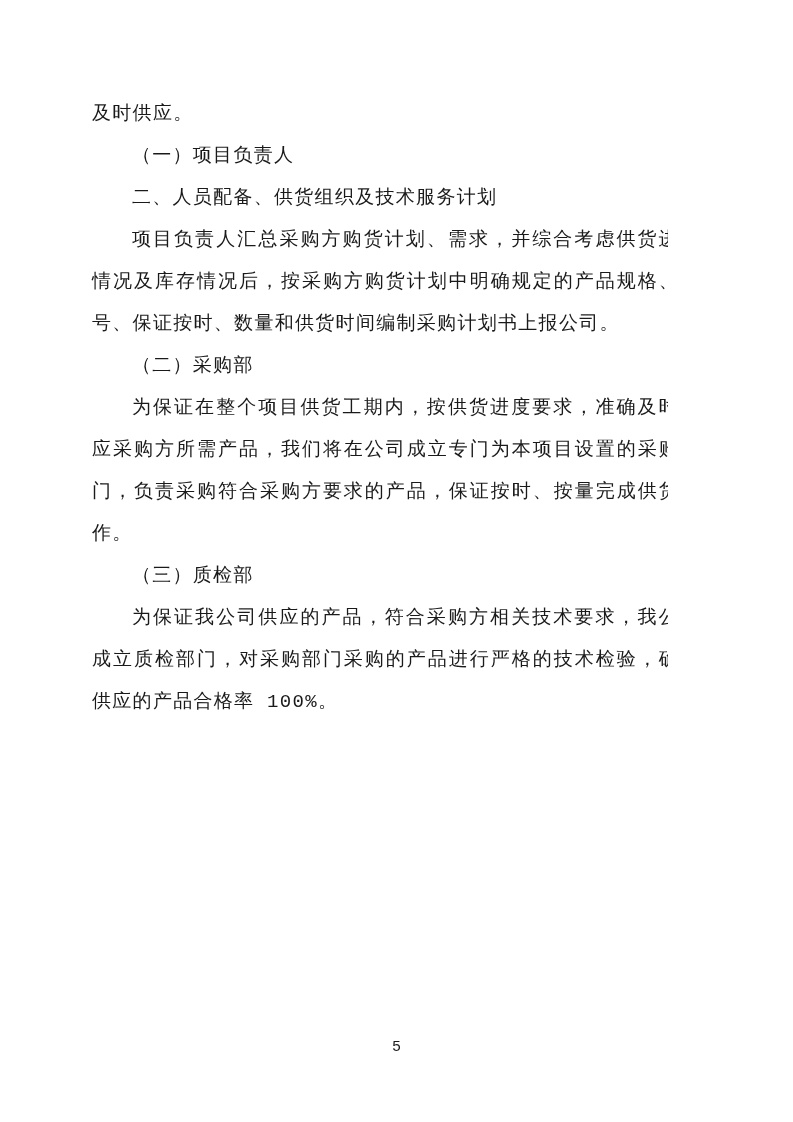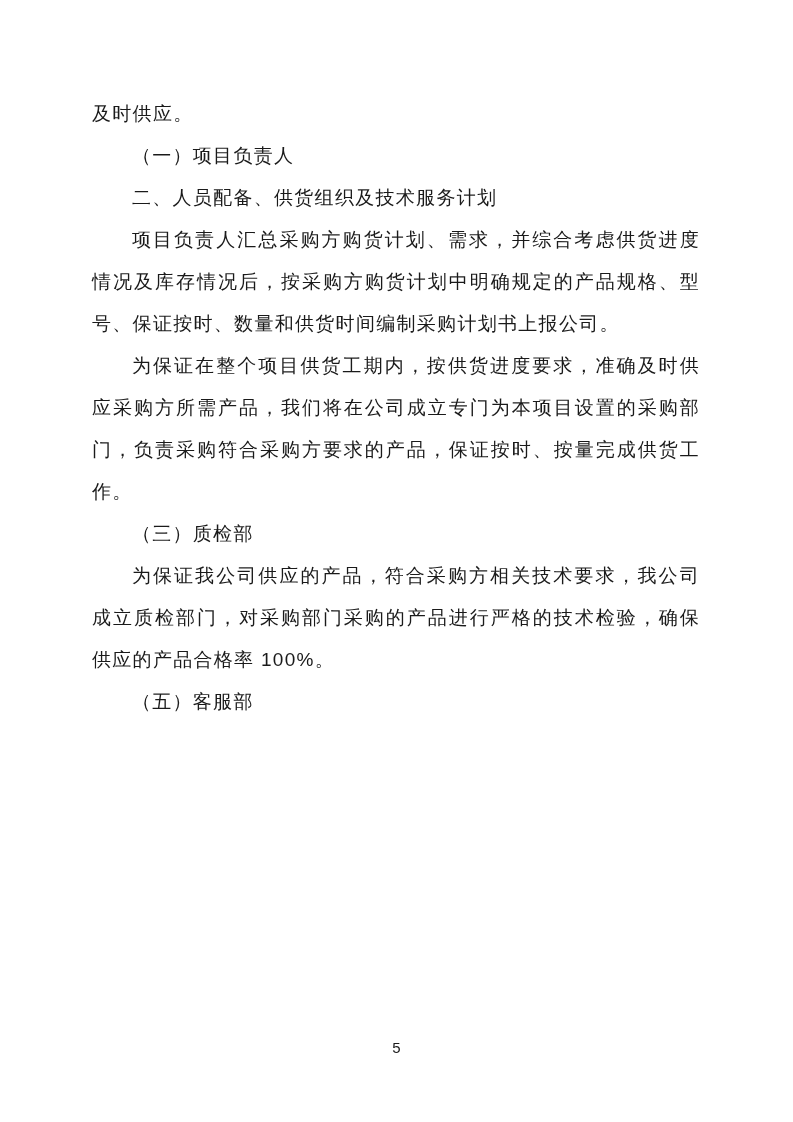--- a/index.html
+++ b/index.html
@@ -6,23 +6,22 @@
     margin: 0;
     padding: 0;
     background: #ffffff;
   }
   .page {
     position: relative;
     width: 668px;
     height: 1122px;
     background: #ffffff;
     overflow: hidden;
-    font-family: Liberation Sans, sans-serif;
+    font-family: Liberation Mono, monospace;
     color: #1a1a1a;
-    padding-left: 44px;
   }
   .doc-body {
     position: absolute;
     left: 92px;
     top: 93px;
     width: 608px;
     font-size: 19px;
     line-height: 42px;
     letter-spacing: 1.3px;
     text-align: justify;
@@ -49,21 +48,21 @@
 </head>
 <body>
 
 <div class="page">
 
   <div class="doc-body">
     <p class="no-indent">及时供应。</p>
     <p class="indent">（一）项目负责人</p>
     <p class="indent">二、人员配备、供货组织及技术服务计划</p>
     <p class="indent">项目负责人汇总采购方购货计划、需求，并综合考虑供货进度情况及库存情况后，按采购方购货计划中明确规定的产品规格、型号、保证按时、数量和供货时间编制采购计划书上报公司。</p>
+    <p class="indent">（二）采购部</p>
     <p class="indent">为保证在整个项目供货工期内，按供货进度要求，准确及时供应采购方所需产品，我们将在公司成立专门为本项目设置的采购部门，负责采购符合采购方要求的产品，保证按时、按量完成供货工作。</p>
     <p class="indent">（三）质检部</p>
     <p class="indent">为保证我公司供应的产品，符合采购方相关技术要求，我公司成立质检部门，对采购部门采购的产品进行严格的技术检验，确保供应的产品合格率 100%。</p>
-    <p class="indent">（五）客服部</p>
   </div>
 
   <div class="footer">5</div>
 
 </div>
 
 </body></html>

